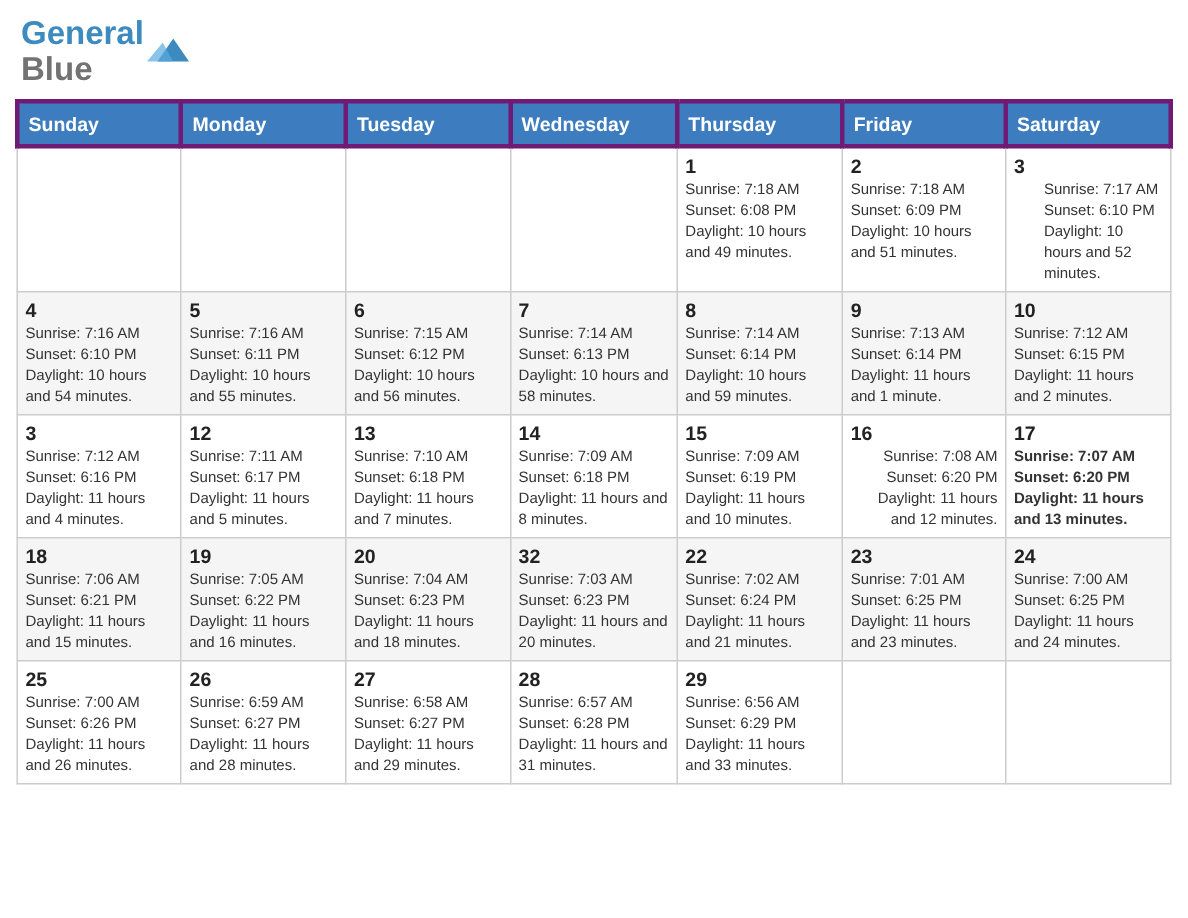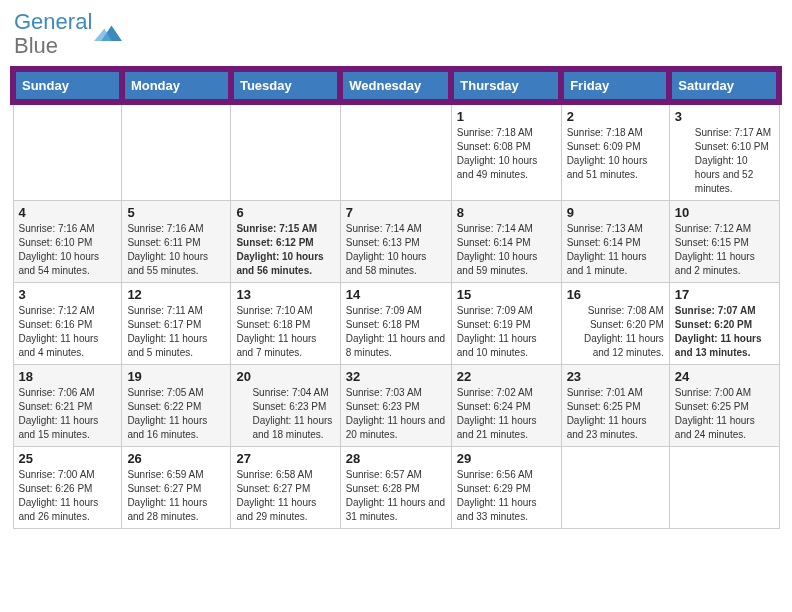--- a/index.html
+++ b/index.html
@@ -16,21 +16,21 @@
       align-items: flex-start;
       margin-bottom: 8px;
       padding: 0 4px;
     }
     .logo {
       display: flex;
       align-items: center;
     }
     .logo-text {
       font-size: 22px;
-      font-weight: normal;
+      font-weight: bold;
       color: #1a1a1a;
       line-height: 1.1;
     }
     .logo-text span {
       color: #3d8abf;
     }
     .logo-icon {
       width: 28px;
       height: 28px;
       margin-left: 2px;
@@ -52,21 +52,21 @@
       border-collapse: collapse;
       border: 1px solid #ccc;
     }
     .calendar th {
       background-color: #3d7dbf;
       color: #fff;
       font-size: 13px;
       font-weight: bold;
       text-align: left;
       padding: 6px 6px;
-      border: 6px solid #701a75;
+      border: 3px solid #701a75;
     }
     .calendar td {
       vertical-align: top;
       border: 1px solid #ccc;
       padding: 4px 5px;
       width: 113px;
       min-height: 80px;
       font-size: 10.5px;
       color: #222;
       background: #fff;
@@ -156,21 +156,21 @@
 Daylight: 10 hours and 54 minutes.</div>
         </td>
         <td>
           <span class="day-number">5</span>
           <div class="day-info" style="white-space: pre-line;">Sunrise: 7:16 AM
 Sunset: 6:11 PM
 Daylight: 10 hours and 55 minutes.</div>
         </td>
         <td>
           <span class="day-number">6</span>
-          <div class="day-info" style="white-space: pre-line; font-weight: bold;">Sunrise: 7:15 AM
+          <div class="day-info" style="white-space: pre-line;">Sunrise: 7:15 AM
 Sunset: 6:12 PM
 Daylight: 10 hours and 56 minutes.</div>
         </td>
         <td>
           <span class="day-number">7</span>
           <div class="day-info" style="white-space: pre-line;">Sunrise: 7:14 AM
 Sunset: 6:13 PM
 Daylight: 10 hours and 58 minutes.</div>
         </td>
         <td>
@@ -244,21 +244,21 @@
 Daylight: 11 hours and 15 minutes.</div>
         </td>
         <td>
           <span class="day-number">19</span>
           <div class="day-info" style="white-space: pre-line;">Sunrise: 7:05 AM
 Sunset: 6:22 PM
 Daylight: 11 hours and 16 minutes.</div>
         </td>
         <td>
           <span class="day-number">20</span>
-          <div class="day-info" style="white-space: pre-line; margin-left: 16px;">Sunrise: 7:04 AM
+          <div class="day-info" style="white-space: pre-line;">Sunrise: 7:04 AM
 Sunset: 6:23 PM
 Daylight: 11 hours and 18 minutes.</div>
         </td>
         <td>
           <span class="day-number">32</span>
           <div class="day-info" style="white-space: pre-line;">Sunrise: 7:03 AM
 Sunset: 6:23 PM
 Daylight: 11 hours and 20 minutes.</div>
         </td>
         <td>

